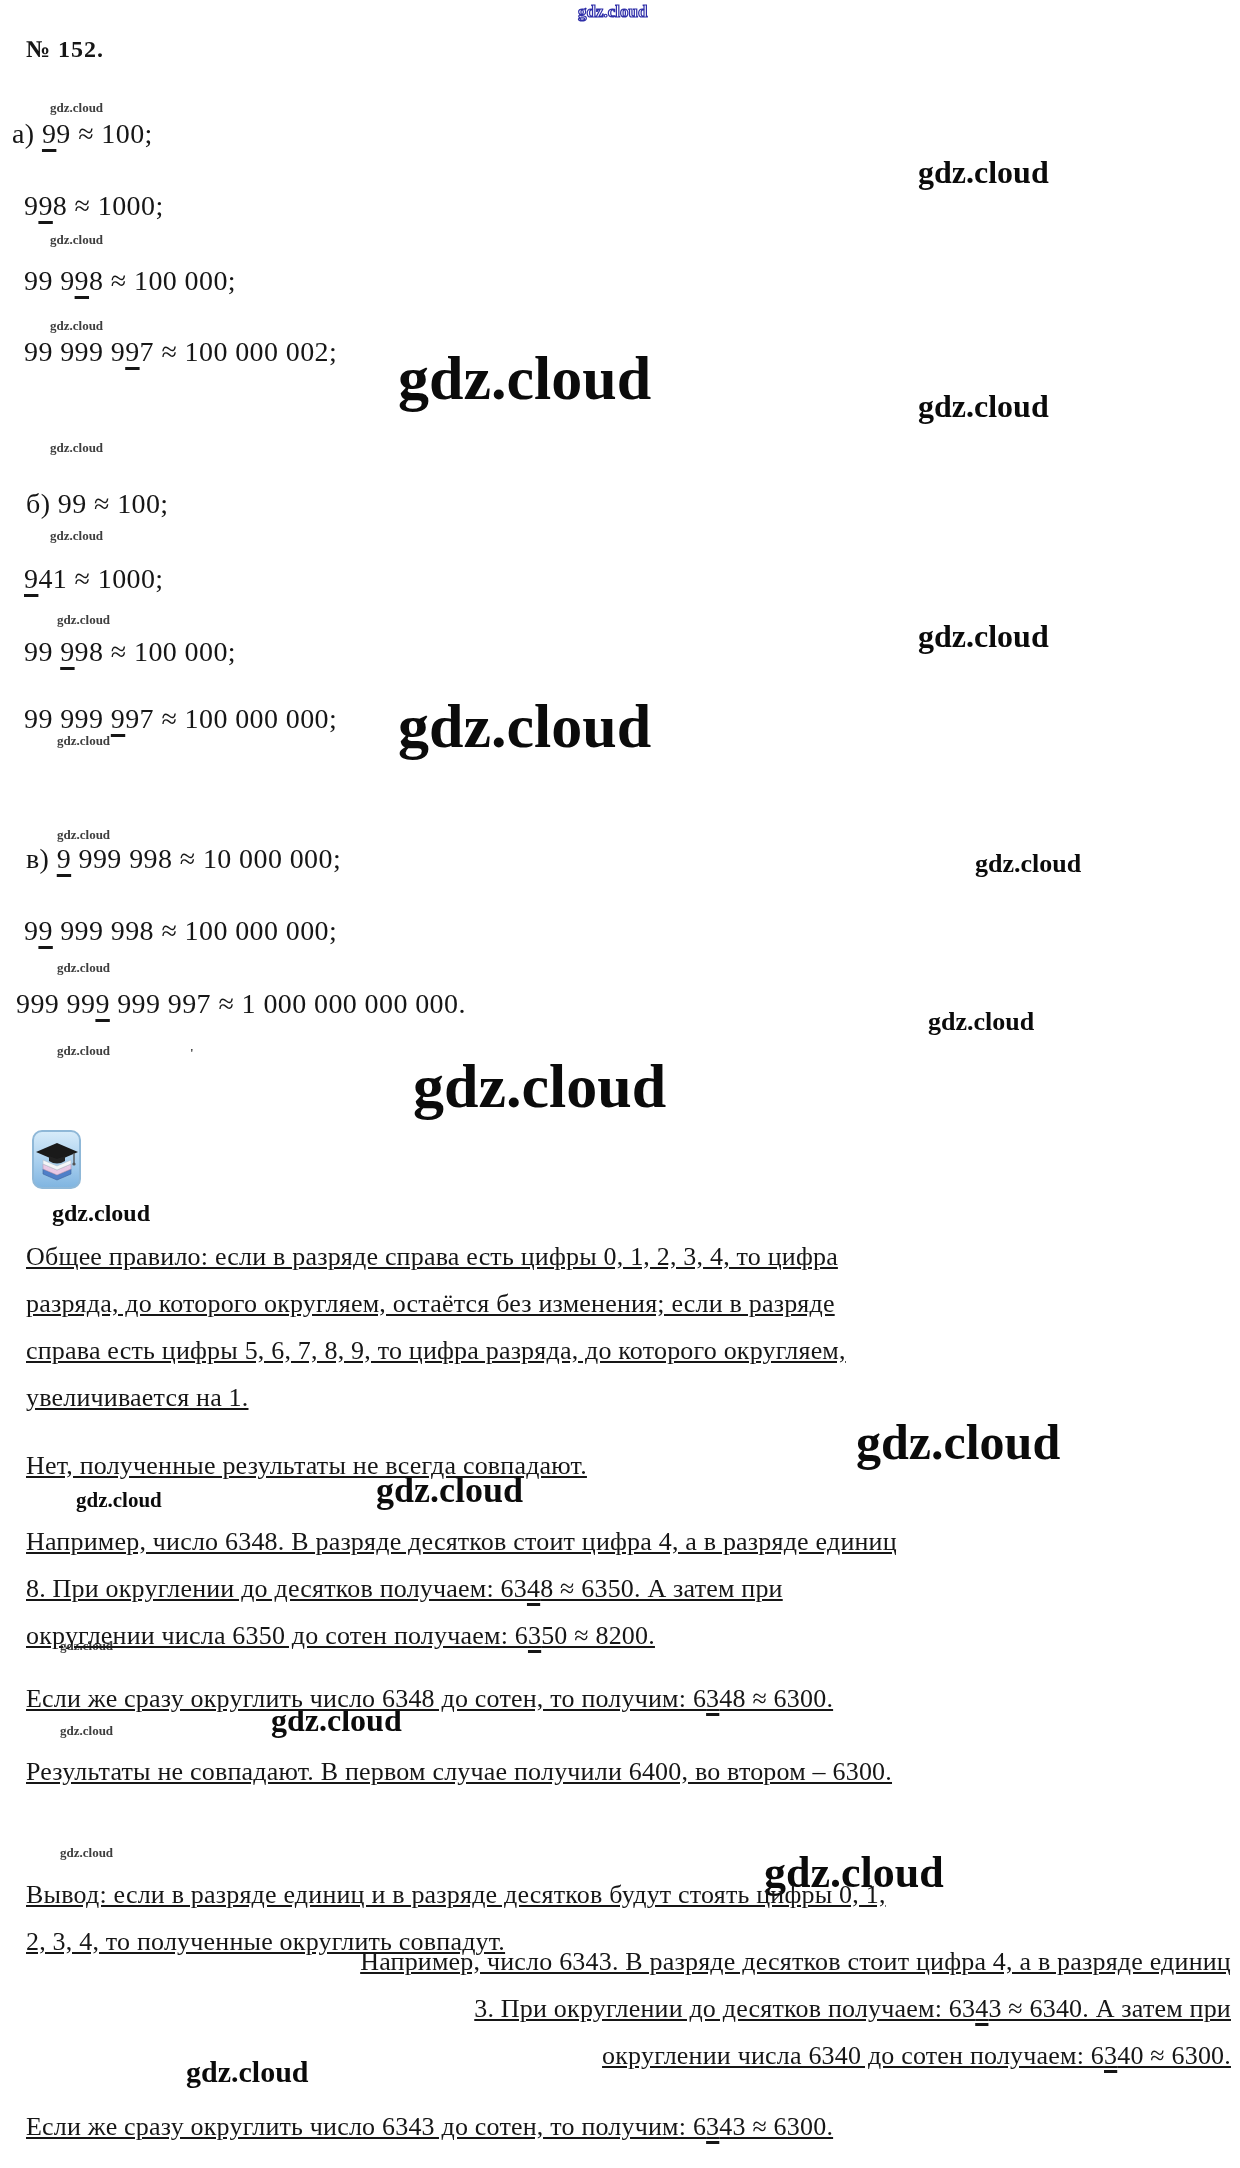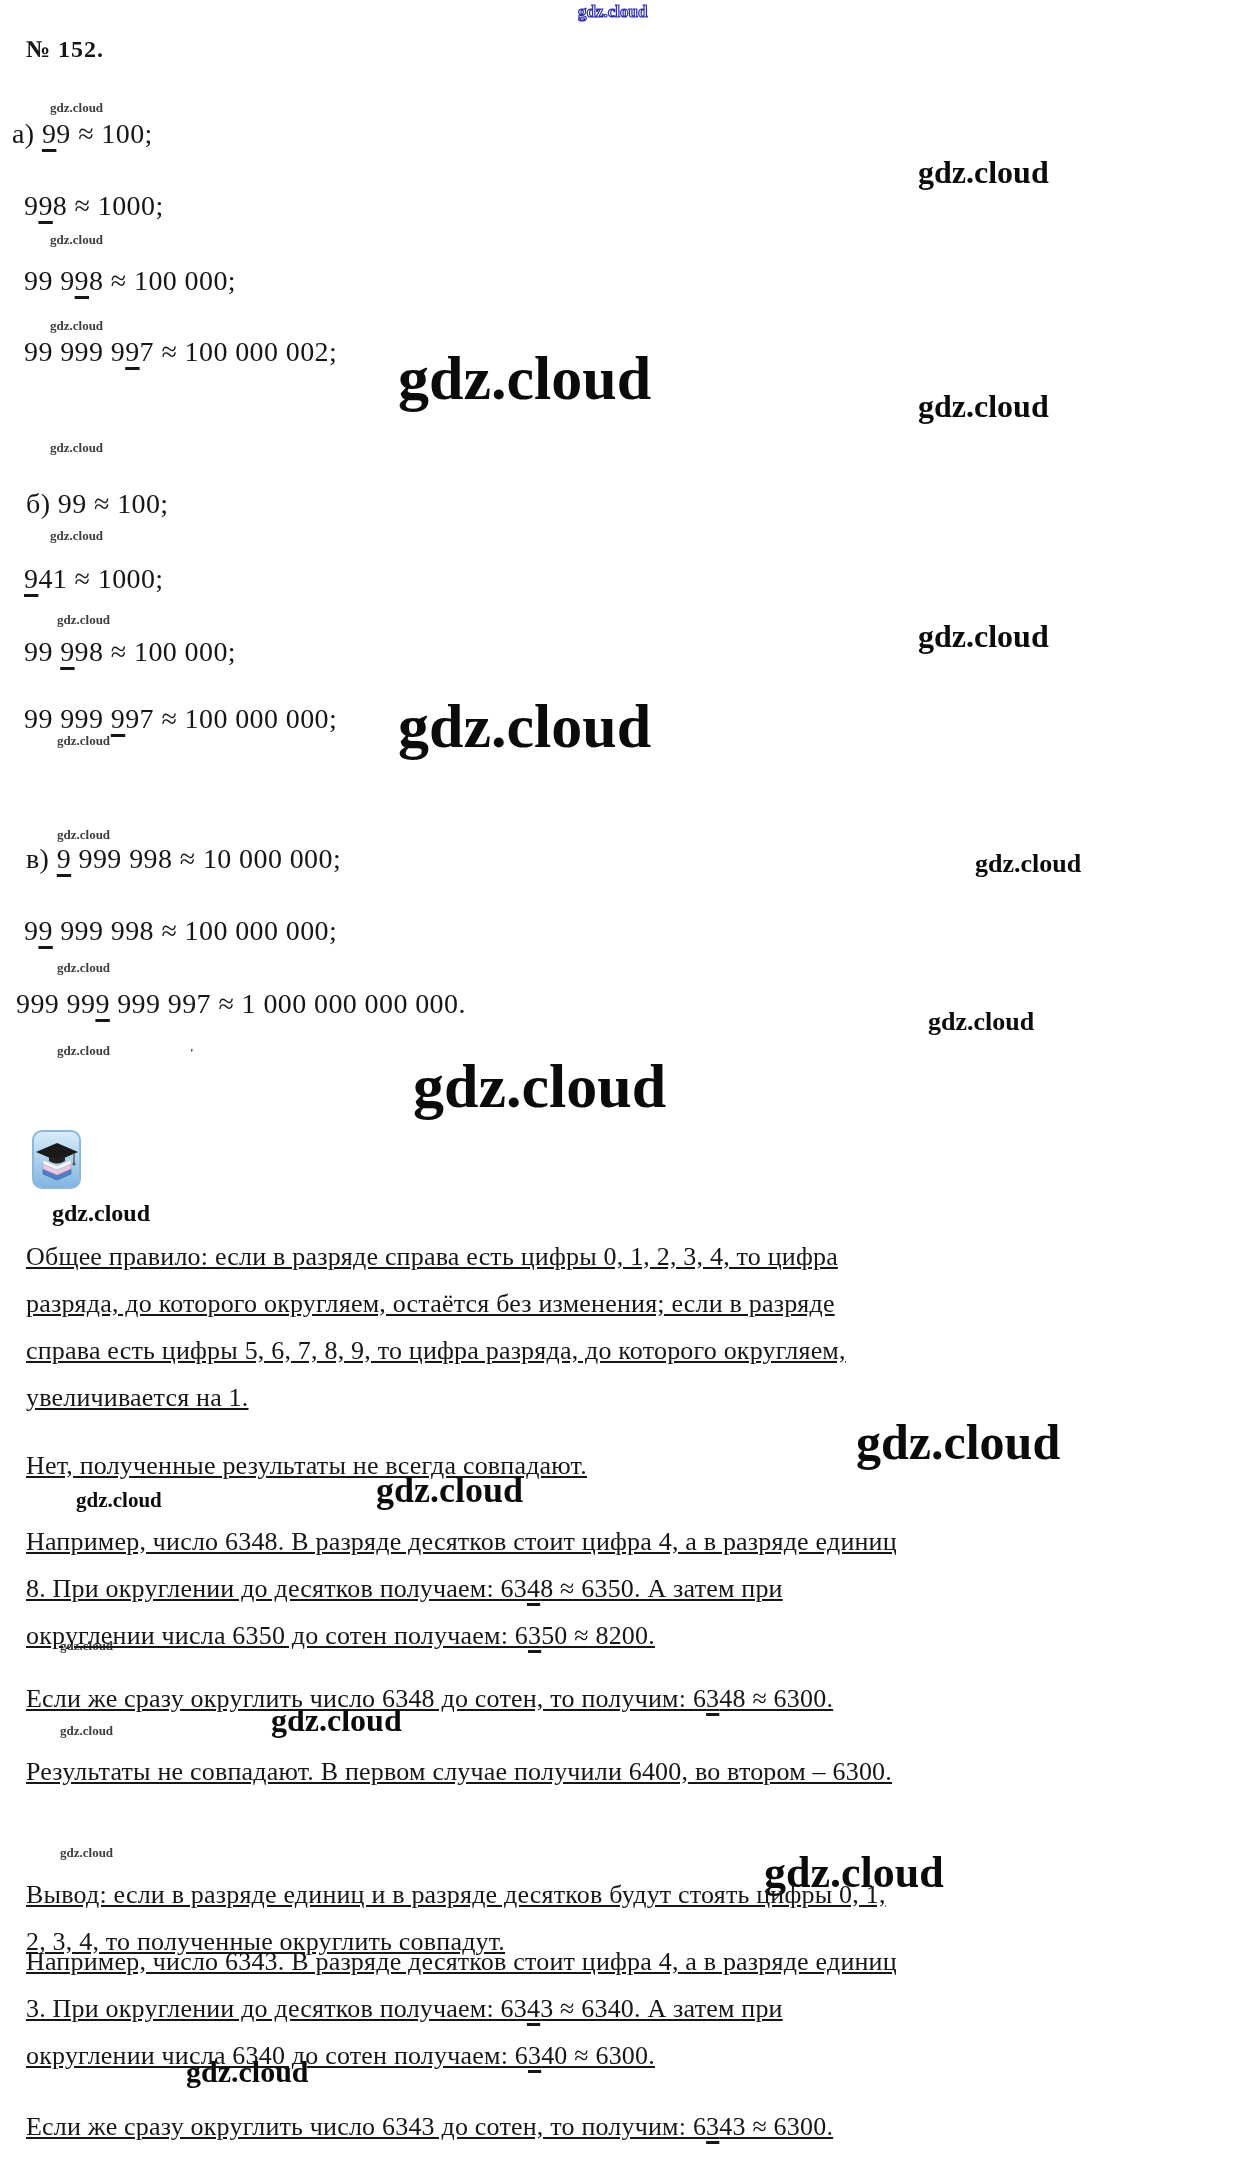--- a/index.html
+++ b/index.html
@@ -105,15 +105,15 @@
   </svg>
 </span>
 
 <div id="paragraphs">
     <div class="para" style="left: 26px; top: 1233px;"><span>Общее правило: если в разряде справа есть цифры 0, 1, 2, 3, 4, то цифра</span><br><span>разряда, до которого округляем, остаётся без изменения; если в разряде</span><br><span>справа есть цифры 5, 6, 7, 8, 9, то цифра разряда, до которого округляем,</span><br><span>увеличивается на 1.</span></div>
     <div class="para" style="left: 26px; top: 1442px;"><span>Нет, полученные результаты не всегда совпадают.</span></div>
     <div class="para" style="left: 26px; top: 1518px;"><span>Например, число 6348. В разряде десятков стоит цифра 4, а в разряде единиц</span><br><span>8. При округлении до десятков получаем: 63</span><span class="u">4</span><span>8 ≈ 6350. А затем при</span><br><span>округлении числа 6350 до сотен получаем: 6</span><span class="u">3</span><span>50 ≈ 8200.</span></div>
     <div class="para" style="left: 26px; top: 1675px;"><span>Если же сразу округлить число 6348 до сотен, то получим: 6</span><span class="u">3</span><span>48 ≈ 6300.</span></div>
     <div class="para" style="left: 26px; top: 1748px;"><span>Результаты не совпадают. В первом случае получили 6400, во втором – 6300.</span></div>
     <div class="para" style="left: 26px; top: 1823px; margin-top: 48px;"><span>Вывод: если в разряде единиц и в разряде десятков будут стоять цифры 0, 1,</span><br><span>2, 3, 4, то полученные округлить совпадут.</span></div>
-    <div class="para" style="left: 26px; top: 1938px;"><span>Например, число 6343. В разряде десятков стоит цифра 4, а в разряде единиц</span><br><span>3. При округлении до десятков получаем: 63</span><span class="u">4</span><span>3 ≈ 6340. А затем при</span><br><span>округлении числа 6340 до сотен получаем: 6</span><span class="u">3</span><span>40 ≈ 6300.</span></div>
+    <div class="para" style="left: 26px; top: 1938px; text-align: right;"><span>Например, число 6343. В разряде десятков стоит цифра 4, а в разряде единиц</span><br><span>3. При округлении до десятков получаем: 63</span><span class="u">4</span><span>3 ≈ 6340. А затем при</span><br><span>округлении числа 6340 до сотен получаем: 6</span><span class="u">3</span><span>40 ≈ 6300.</span></div>
     <div class="para" style="left: 26px; top: 2103px;"><span>Если же сразу округлить число 6343 до сотен, то получим: 6</span><span class="u">3</span><span>43 ≈ 6300.</span></div>
   </div>
 
 </body></html>

